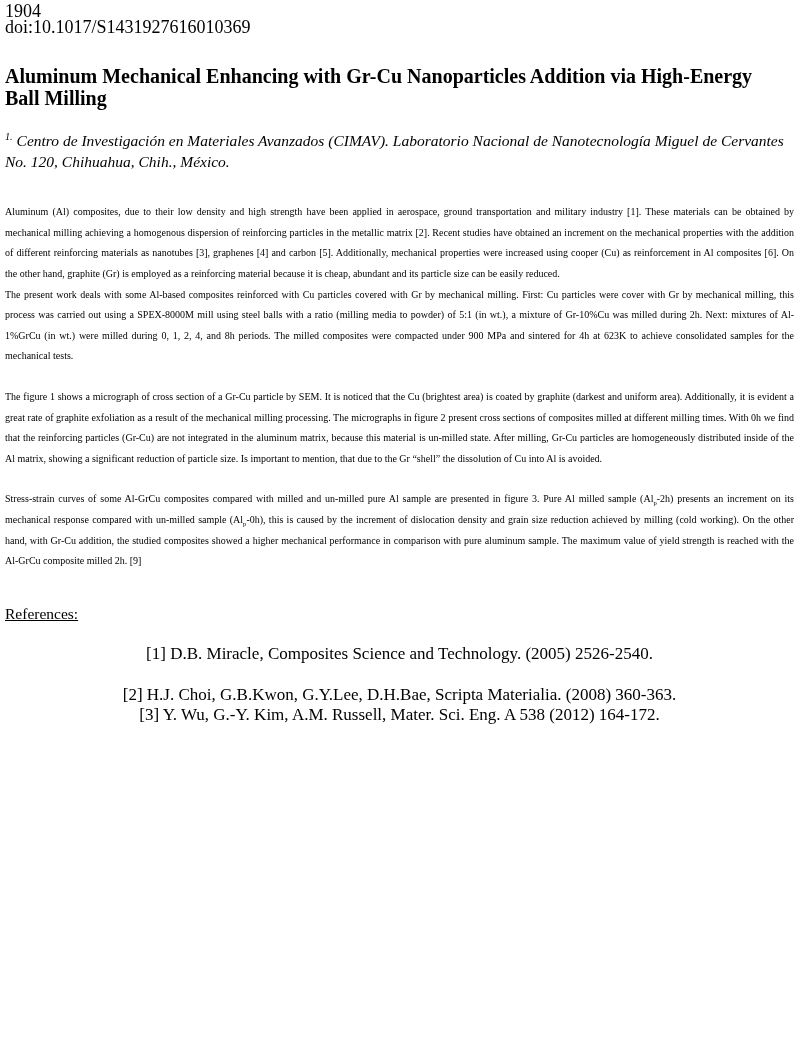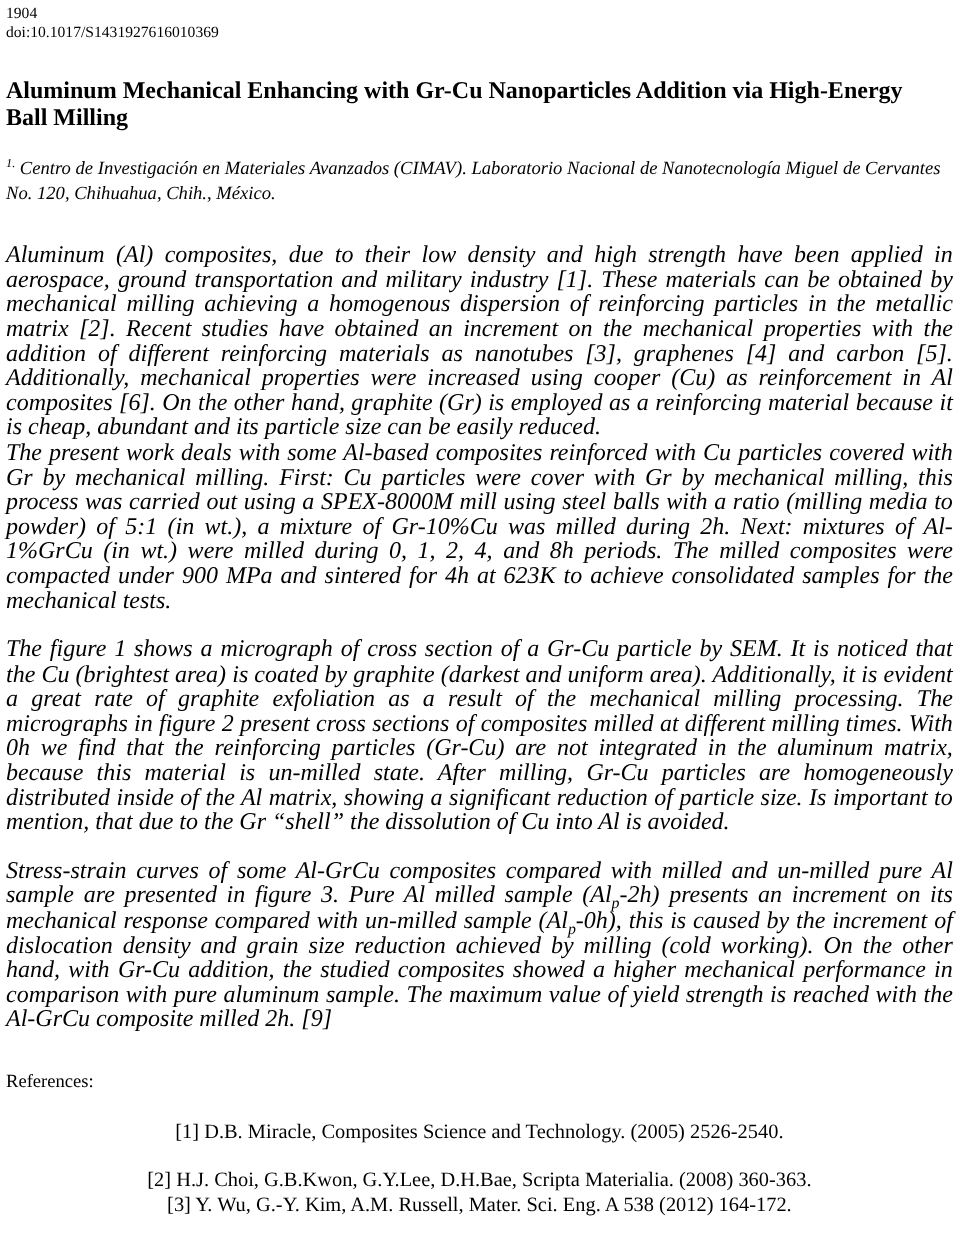--- a/index.html
+++ b/index.html
@@ -12,21 +12,21 @@
   }
   .page {
     width: 800px; height: 1049px;
     padding: 3px 6px 0 5px;
     overflow: hidden;
     background: #ffffff;
   }
   .header {
     display: flex;
     justify-content: space-between;
-    font-size: 13px;
+    font-size: 18px;
     line-height: 16px;
   }
   .header-right { text-align: right; }
   .title {
     margin-top: 30px;
     font-size: 20px;
     font-weight: bold;
     line-height: 22px;
     max-width: 775px;
   }
@@ -36,32 +36,32 @@
     line-height: 21px;
   }
   .affiliation {
     margin-top: 22px;
     font-size: 15.5px;
     line-height: 20.6px;
     max-width: 789px;
     font-style: italic;
   }
   .para {
-    font-size: 20px;
+    font-size: 10px;
     line-height: 20.6px;
     text-align: justify;
     max-width: 789px;
-    font-style: italic;
   }
   .gap-top { margin-top: 20px; }
   .first-para { margin-top: 30px; }
   .refs-heading {
     margin-top: 32px;
     font-size: 15.5px;
     line-height: 20.6px;
+    text-decoration: underline;
   }
   .ref {
     font-size: 17px;
     line-height: 20.6px;
     text-align: center;
   }
   .ref-gap { margin-top: 20px; }
   sup, sub { font-size: 66%; line-height: 0; }
 </style>
 </head>

